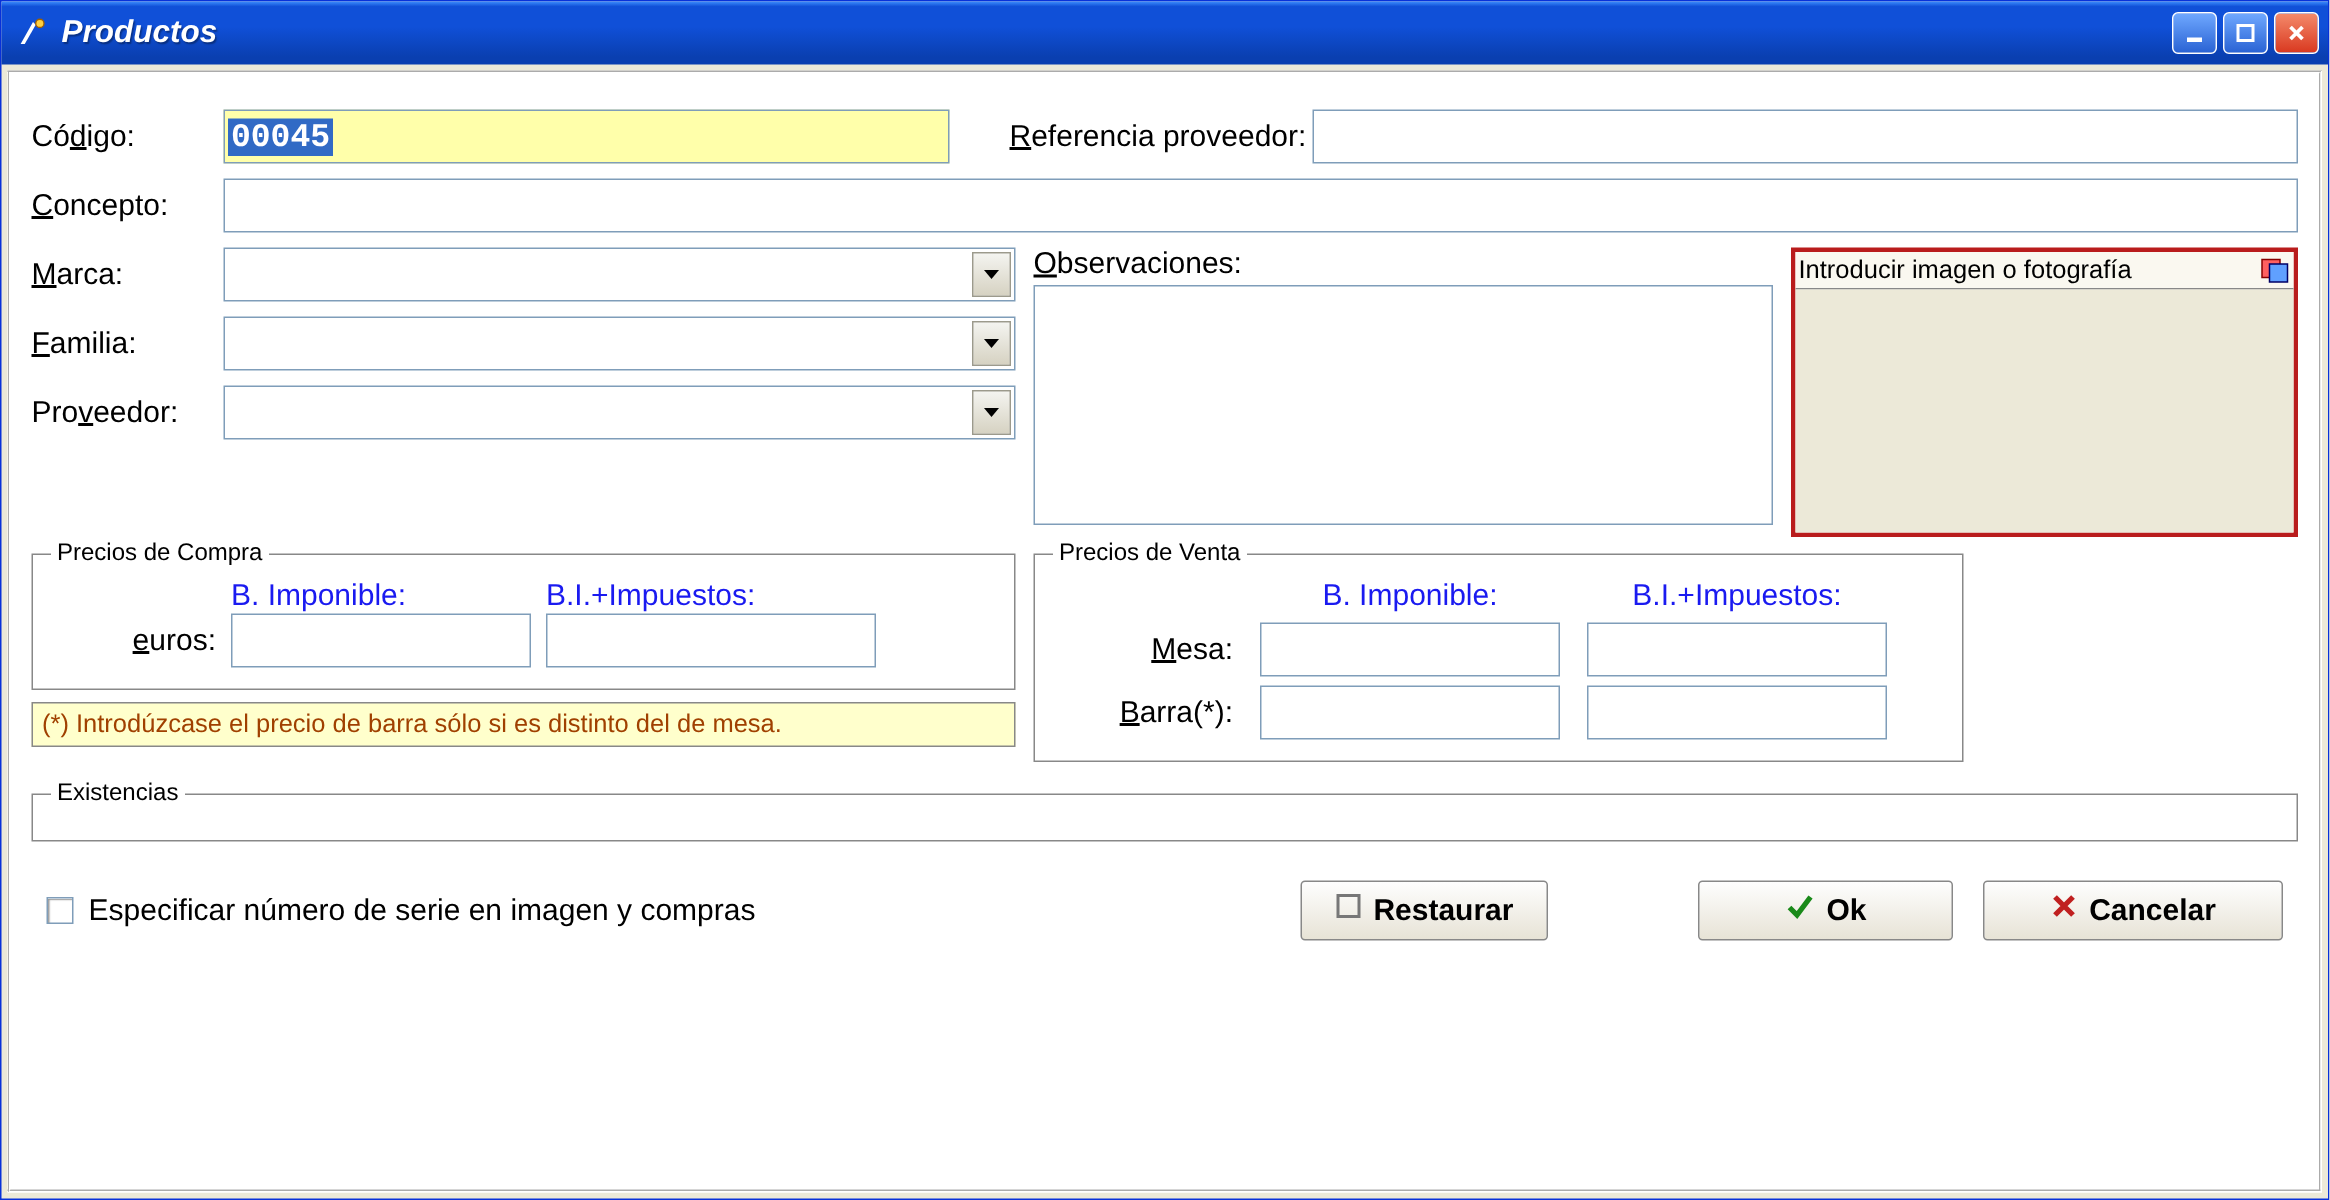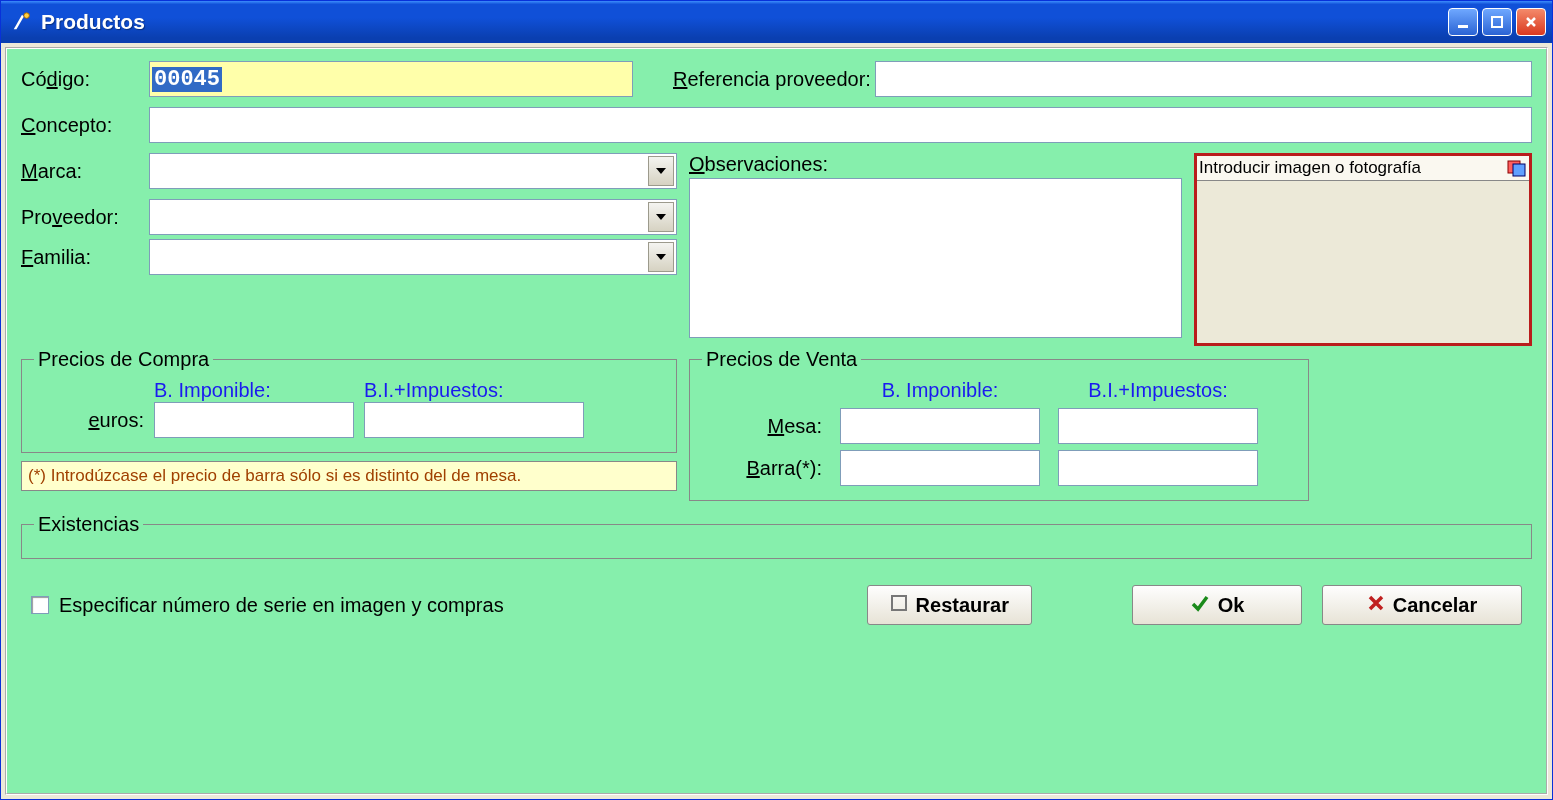--- a/index.html
+++ b/index.html
@@ -30,43 +30,43 @@
   padding: 0 6px 0 10px;
   font-weight: bold;
   font-size: 21px;
 }
 .titlebar .app-icon {
   width: 22px; height: 22px;
   margin-right: 8px;
   display: inline-flex;
   align-items: center;
 }
-.titlebar .title-text { flex: 1; text-shadow: 1px 1px 1px rgba(0,0,0,.35); }
+.titlebar .title-text { flex: 1; text-shadow: 1px 1px 1px rgba(0,0,0,.35); font-style: italic; }
 .win-buttons { display: flex; gap: 4px; }
 .win-btn {
   width: 30px; height: 28px;
   border: 1px solid #fff;
   border-radius: 4px;
   display: flex; align-items: center; justify-content: center;
   font-weight: bold;
   color: #fff;
   font-size: 16px;
 }
 .win-btn.min, .win-btn.max {
   background: linear-gradient(to bottom,#6fa8ff,#2a63d4);
 }
 .win-btn.close {
   background: linear-gradient(to bottom,#f48a6b,#d93920);
 }
 .client {
   flex: 1;
   margin: 4px;
   border: 2px groove #fff;
-  background: #86efac;
-  padding: 12px 14px;
+  background: #ffffff;
+  padding: 24px 14px;
   position: relative;
 }
 .row { display: flex; align-items: center; margin-bottom: 10px; }
 .lbl { font-size: 20px; color: #000; }
 .lbl u { text-decoration: underline; }
 .input, .combo, .textarea {
   border: 1px solid #7f9db9;
   background: #fff;
   height: 36px;
   font-size: 20px;
@@ -92,21 +92,21 @@
   padding: 0 2px;
   font-family: "Courier New", monospace;
   font-weight: bold;
   font-size: 22px;
 }
 fieldset {
   border: 1px solid #888;
   padding: 8px 12px 14px 12px;
   margin: 0;
 }
-legend { font-size: 20px; padding: 0 4px; margin-top: 20px; }
+legend { font-size: 16px; padding: 0 4px; margin-top: 20px; }
 .blue-lbl { color: #1a1af0; font-size: 20px; }
 .note-box {
   background: #ffffcc;
   border: 1px solid #888;
   color: #a04000;
   font-size: 17px;
   padding: 4px 6px;
   margin-top: 8px;
 }
 .btn {
@@ -194,33 +194,33 @@
           <span class="lbl" style="width:128px"><u>M</u>arca:</span>
           <div class="combo-wrap" style="flex:1">
             <input class="combo input" style="width: 100%;" value="">
             <div class="combo-btn">
                 <svg viewBox="0 0 10 6">
                   <path d="M0 0 L10 0 L5 6 Z" fill="#000"></path>
                 </svg>
               </div>
           </div>
         </div>
-        <div class="row" style="margin-bottom:4px">
-          <span class="lbl" style="width:128px">Pro<u>v</u>eedor:</span>
+        <div class="row">
+          <span class="lbl" style="width:128px"><u>F</u>amilia:</span>
           <div class="combo-wrap" style="flex:1">
             <input class="combo input" style="width: 100%;" value="">
             <div class="combo-btn">
                 <svg viewBox="0 0 10 6">
                   <path d="M0 0 L10 0 L5 6 Z" fill="#000"></path>
                 </svg>
               </div>
           </div>
         </div>
-        <div class="row">
-          <span class="lbl" style="width:128px"><u>F</u>amilia:</span>
+        <div class="row" style="margin-bottom:4px">
+          <span class="lbl" style="width:128px">Pro<u>v</u>eedor:</span>
           <div class="combo-wrap" style="flex:1">
             <input class="combo input" style="width: 100%;" value="">
             <div class="combo-btn">
                 <svg viewBox="0 0 10 6">
                   <path d="M0 0 L10 0 L5 6 Z" fill="#000"></path>
                 </svg>
               </div>
           </div>
         </div>
       </div>

